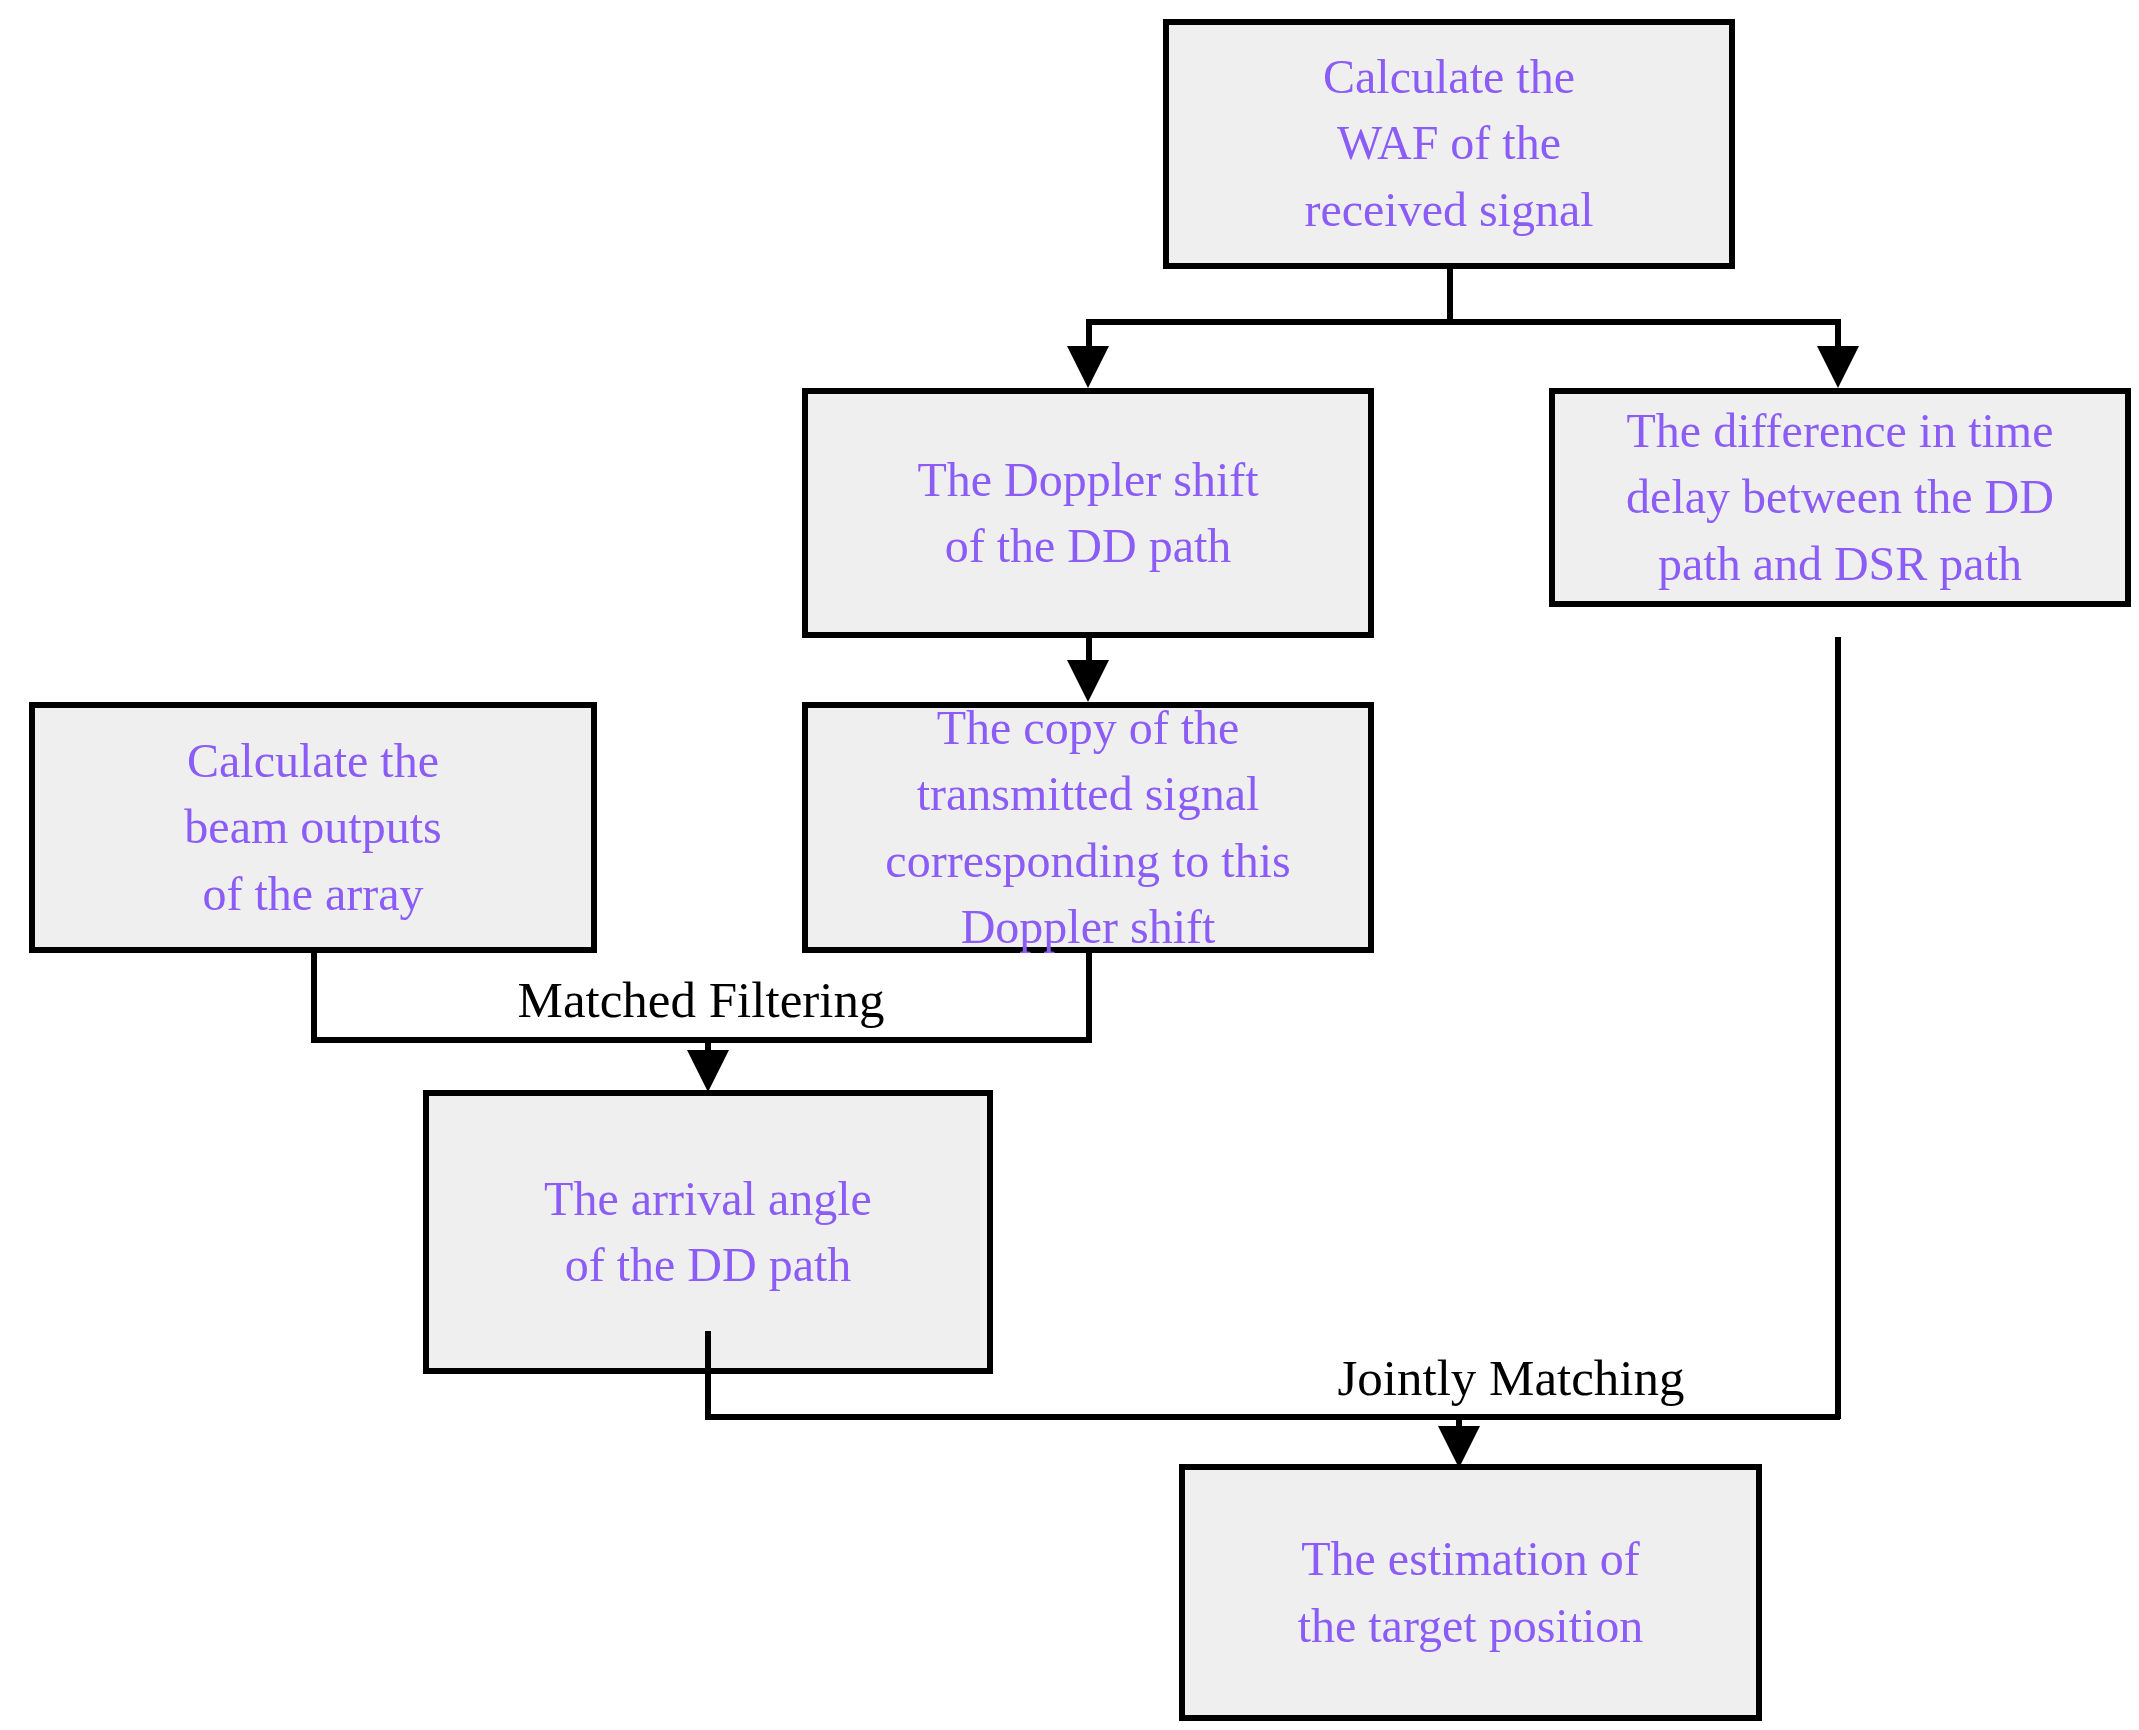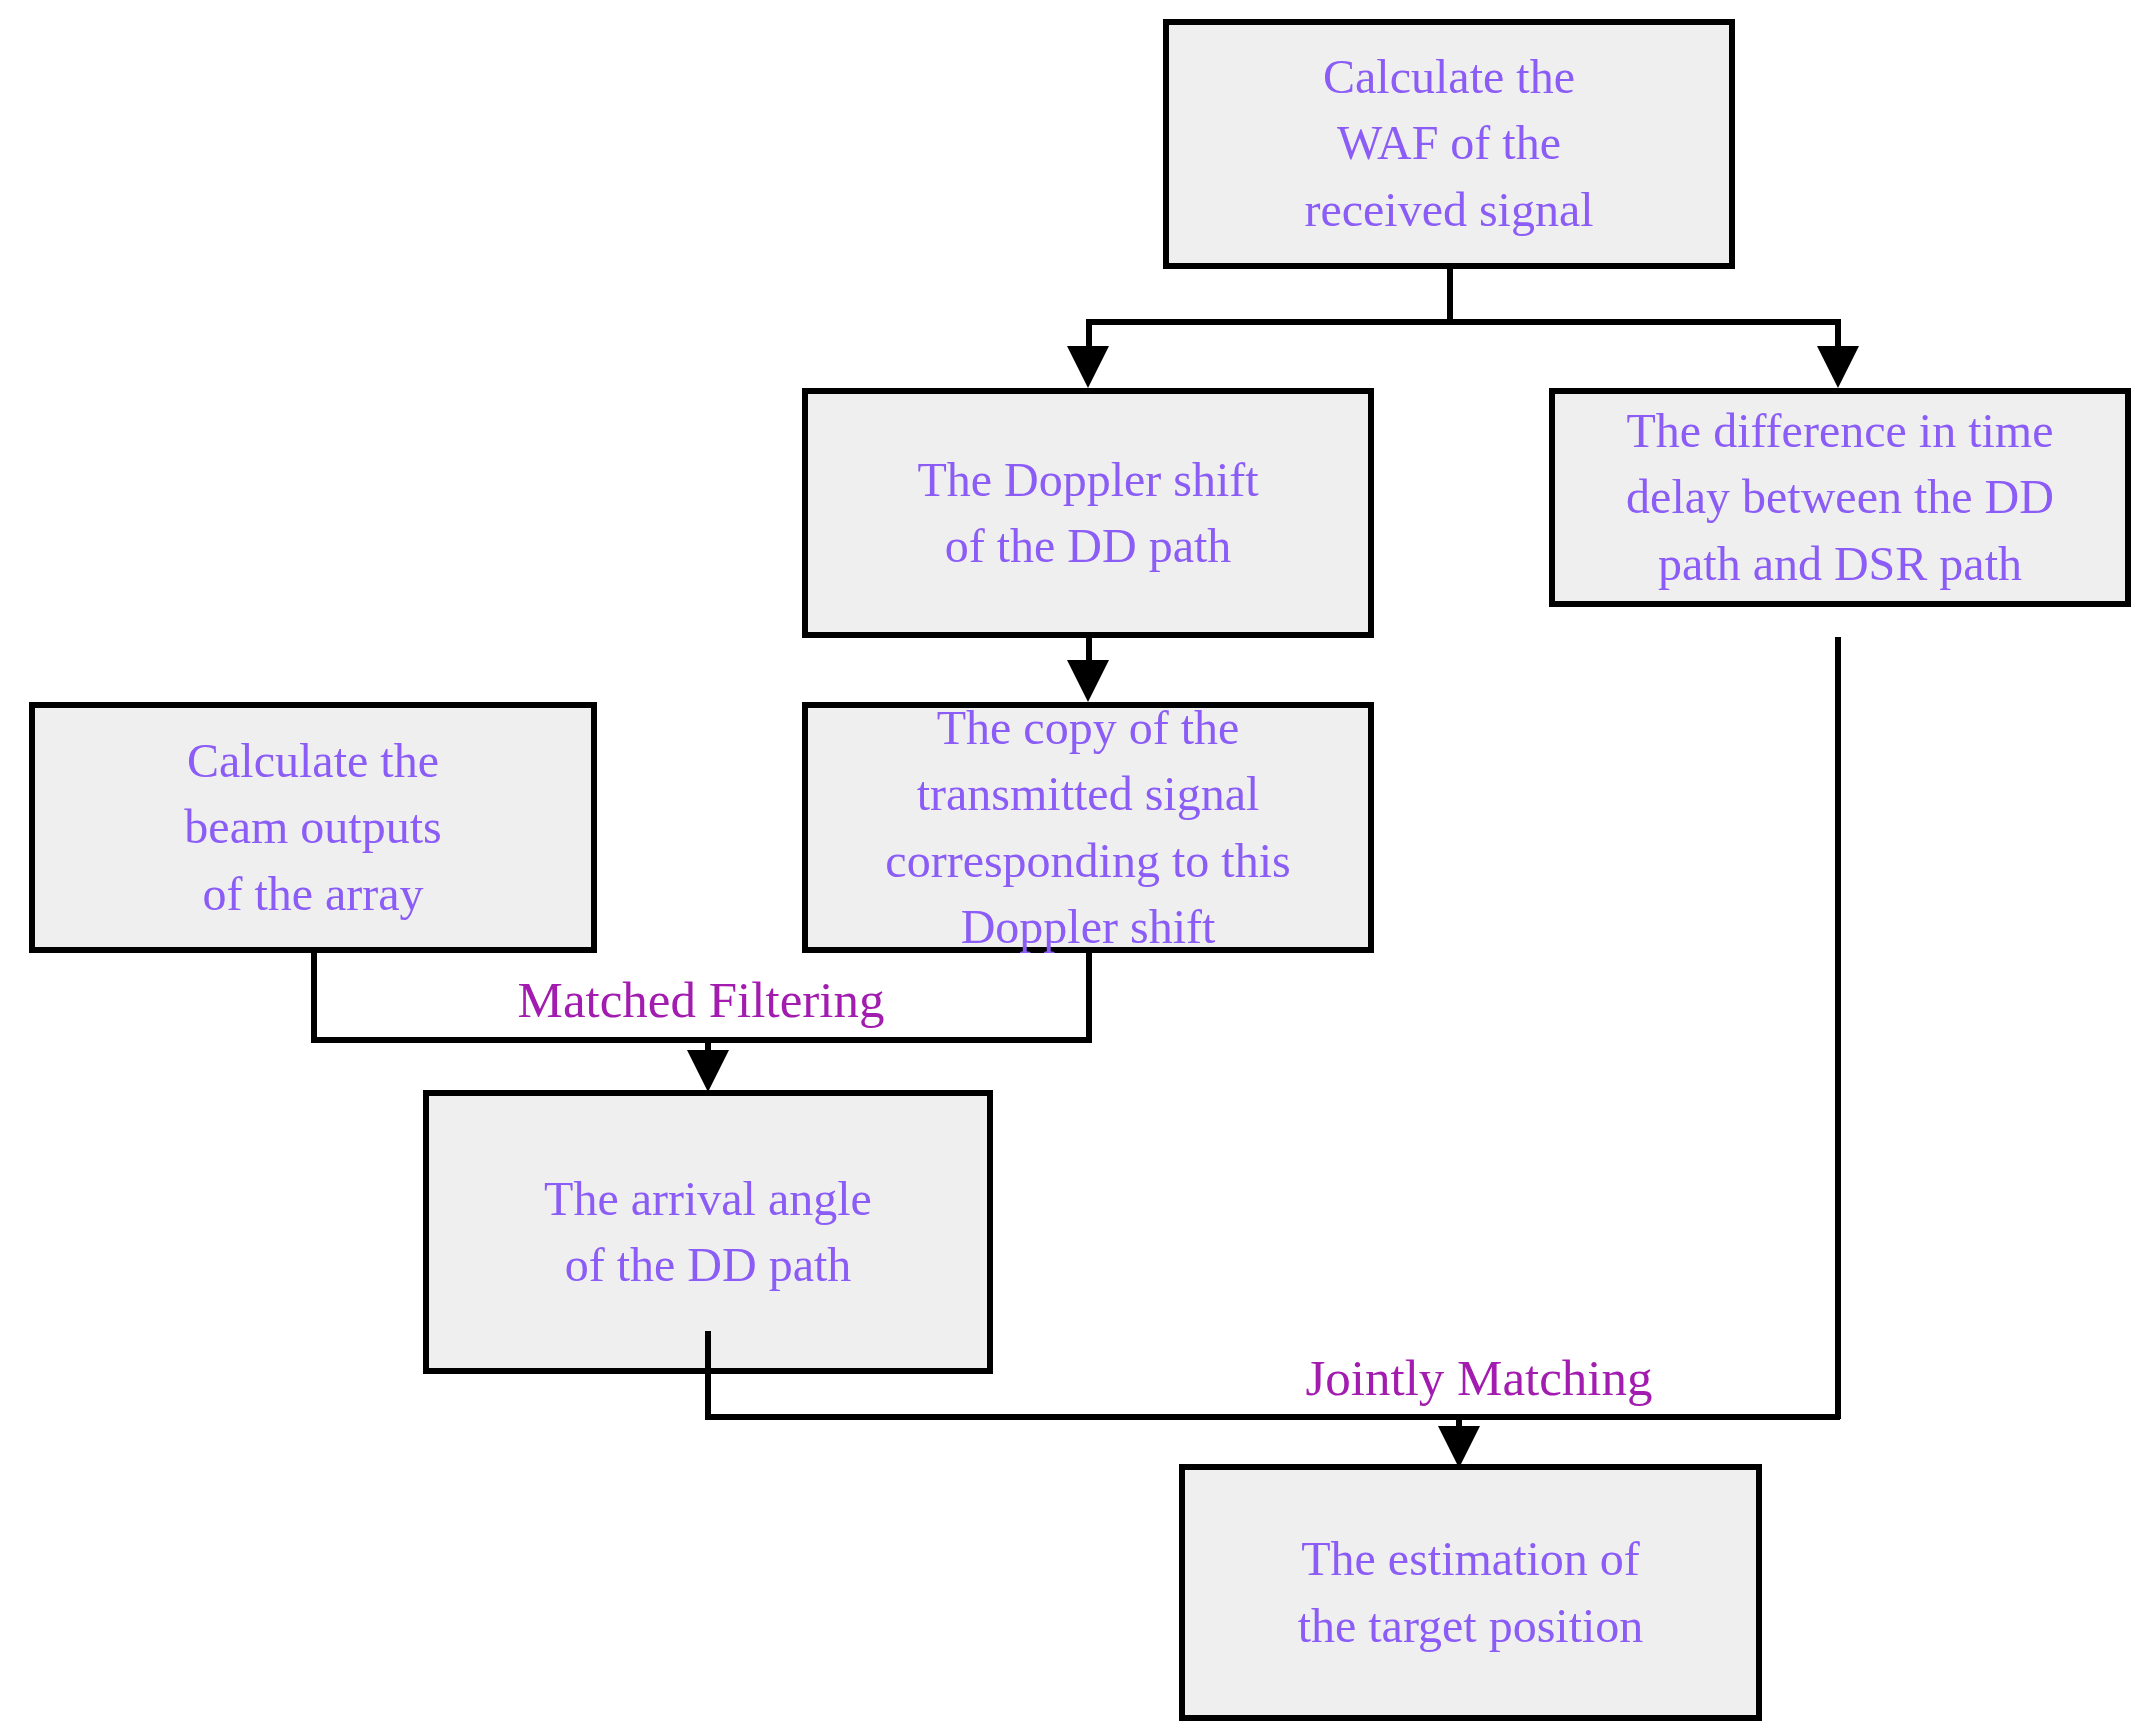--- a/index.html
+++ b/index.html
@@ -43,21 +43,21 @@
     border-left: 21px solid transparent;
     border-right: 21px solid transparent;
     border-top: 42px solid #000000;
   }
   .flow-label {
     position: absolute;
     width: 642px;
     text-align: center;
     font-size: 51px;
     line-height: 1.1;
-    color: #a21caf;
+    color: #000000;
   }
 
   
   #box-waf        { left: 1163px; top: 18.5px;   width: 572px; height: 250px; }
   #box-doppler    { left: 802px; top: 388px;  width: 572px; height: 250px; align-items: center; }
   #box-difference { left: 1549px; top: 388px;  width: 582px; height: 219px; }
   #box-copy       { left: 802px; top: 702px;  width: 572px; height: 251px; }
   #box-beam       { left: 29px;   top: 702px;  width: 568px; height: 251px; }
   #box-arrival    { left: 423px;  top: 1090px; width: 570px; height: 284px; }
   #box-estimation { left: 1167px; top: 1464px; width: 583px; height: 257px; margin-left: 12px; }
@@ -77,21 +77,21 @@
   #stem-arrival    { left: 705px;  top: 1037px; width: 5.6px;    height: 20px; }
   #head-arrival    { left: 687px;  top: 1050px; }
   #drop-arrival    { left: 705px;  top: 1331px; width: 5.6px;    height: 88px; }
   #jm-line         { left: 705px;  top: 1414px; width: 1135px; height: 5.6px; }
   #drop-difference { left: 1835px; top: 637px;  width: 5.6px;    height: 782px; }
   #stem-estimation { left: 1456px; top: 1414px; width: 5.6px;    height: 20px; }
   #head-estimation { left: 1438px; top: 1426px; }
 
   
   #label-mf { left: 380px;  top: 972px; }
-  #label-jm { left: 1158px; top: 1350px; font-family: Liberation Serif, serif; }
+  #label-jm { left: 1190px; top: 1350px; font-family: Liberation Serif, serif; }
 </style>
 </head>
 <body>
 
 <div id="canvas">
 
   <div class="box" id="box-waf">
     <span class="txt">Calculate the
 WAF of the
 received signal</span>

